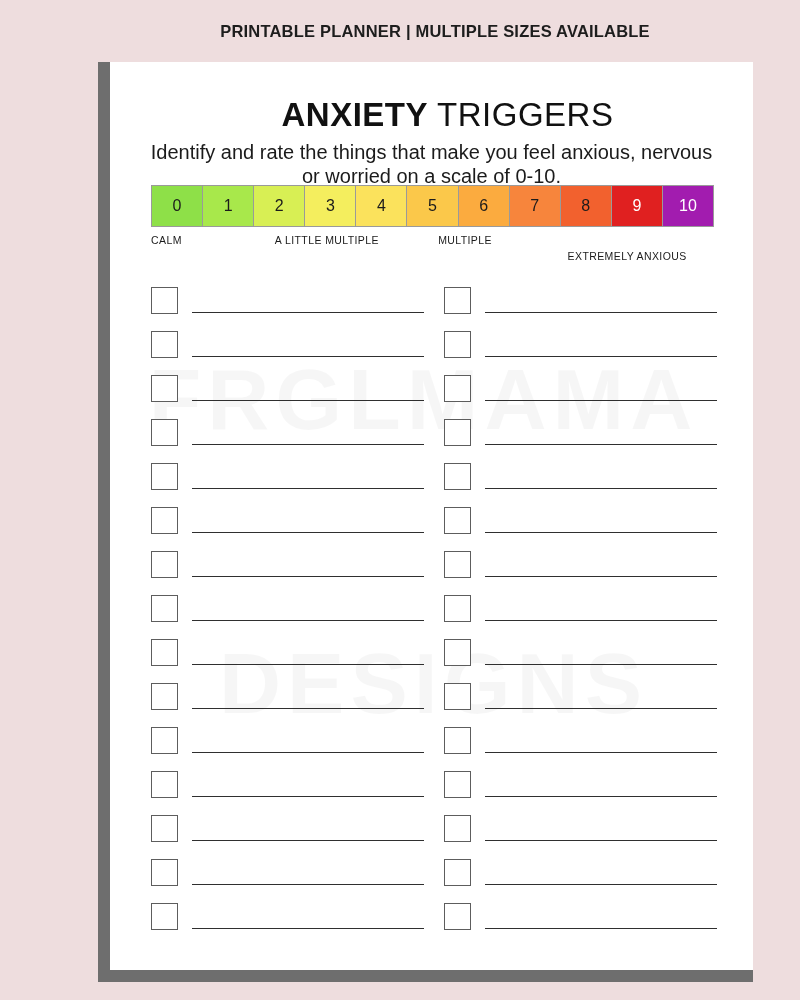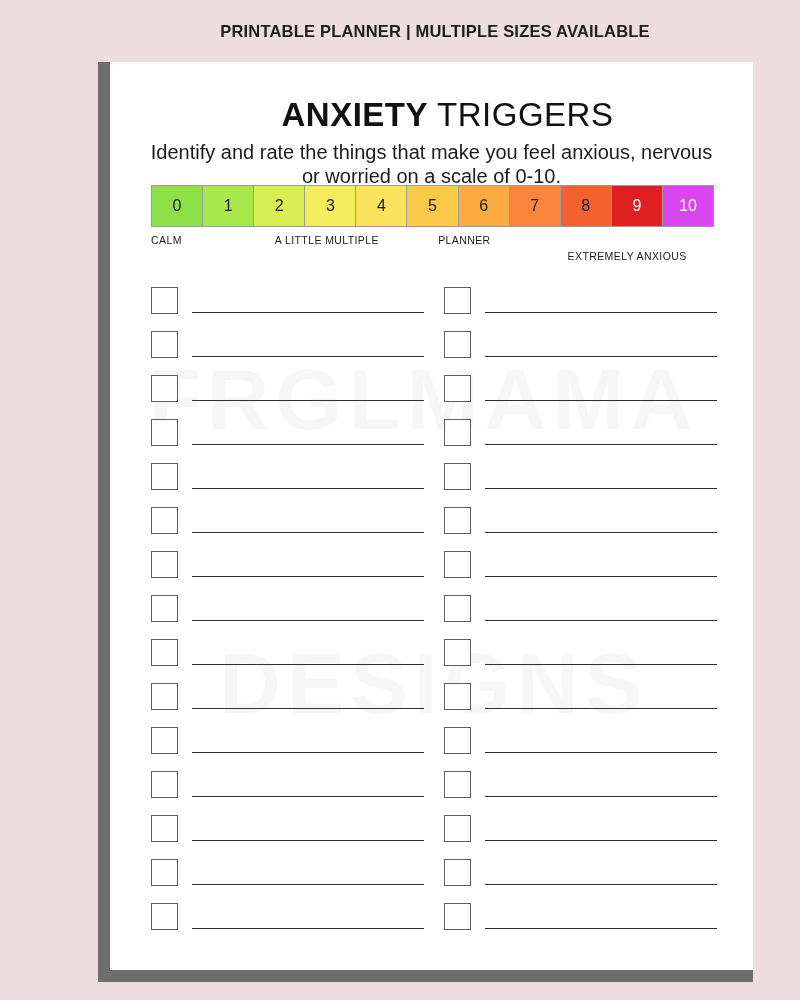--- a/index.html
+++ b/index.html
@@ -201,26 +201,26 @@
       <div class="scale-cell" style="background: rgb(142, 224, 72);">0</div>
       <div class="scale-cell" style="background: rgb(168, 232, 75);">1</div>
       <div class="scale-cell" style="background: rgb(216, 239, 84);">2</div>
       <div class="scale-cell" style="background: rgb(244, 238, 94);">3</div>
       <div class="scale-cell" style="background: rgb(251, 226, 92);">4</div>
       <div class="scale-cell" style="background: rgb(251, 200, 74);">5</div>
       <div class="scale-cell" style="background: rgb(251, 171, 63);">6</div>
       <div class="scale-cell" style="background: rgb(247, 133, 60);">7</div>
       <div class="scale-cell" style="background: rgb(242, 97, 46);">8</div>
       <div class="scale-cell dark" style="background: rgb(224, 32, 32);">9</div>
-      <div class="scale-cell dark" style="background: #d946ef;">10</div>
+      <div class="scale-cell dark" style="background: #a21caf;">10</div>
     </div>
   <div class="scale-labels" id="scale-labels">
       <div class="scale-label" style="left: 0%;">CALM</div>
       <div class="scale-label" style="left: 22%;">A LITTLE MULTIPLE</div>
-      <div class="scale-label" style="left: 51%;">PLANNER</div>
+      <div class="scale-label" style="left: 51%;">MULTIPLE</div>
       <div class="scale-label" style="left: 74%; margin-top: 16px;">EXTREMELY ANXIOUS</div>
     </div>
 
   <div class="columns">
     <div class="column" id="col-left">
         <div class="row">
           <div class="checkbox"></div>
           <div class="writeline"></div>
         </div>
         <div class="row">

